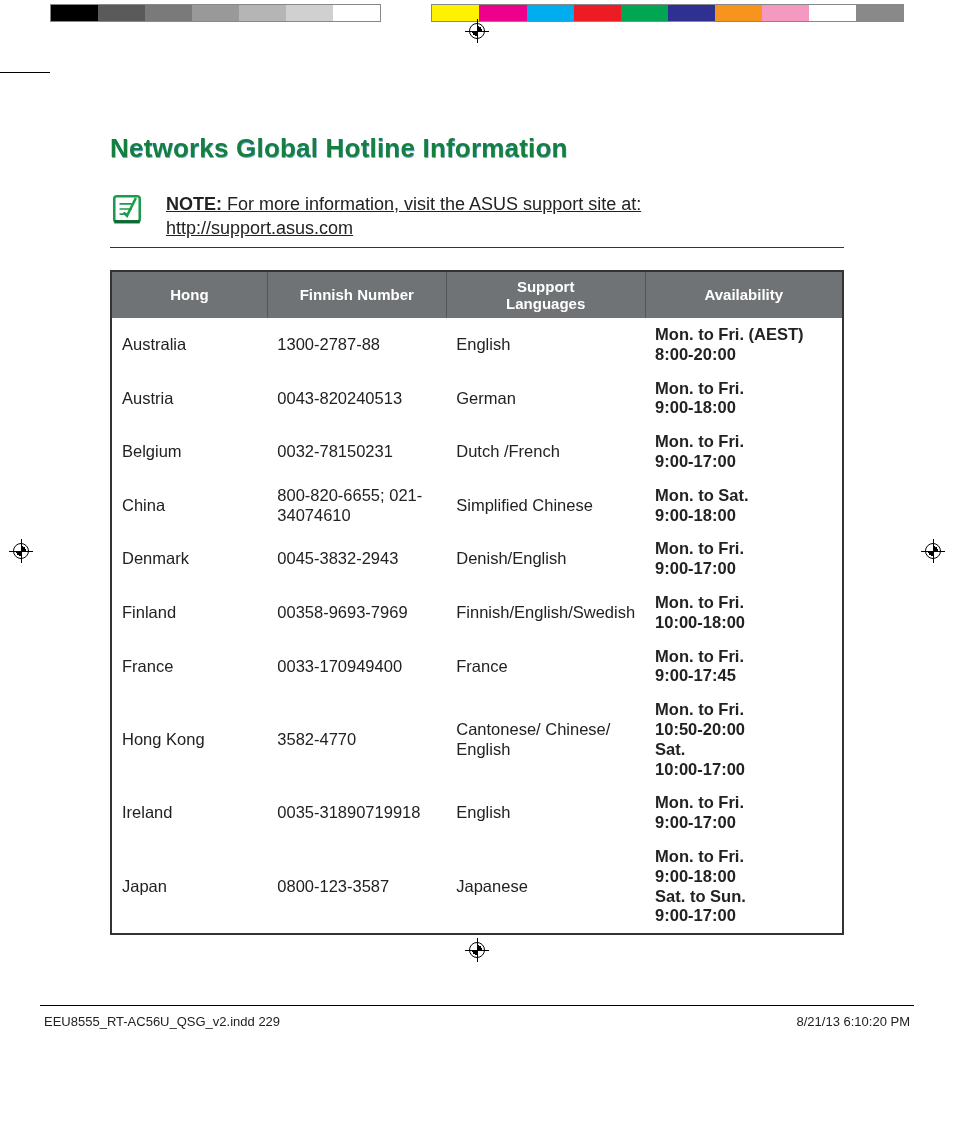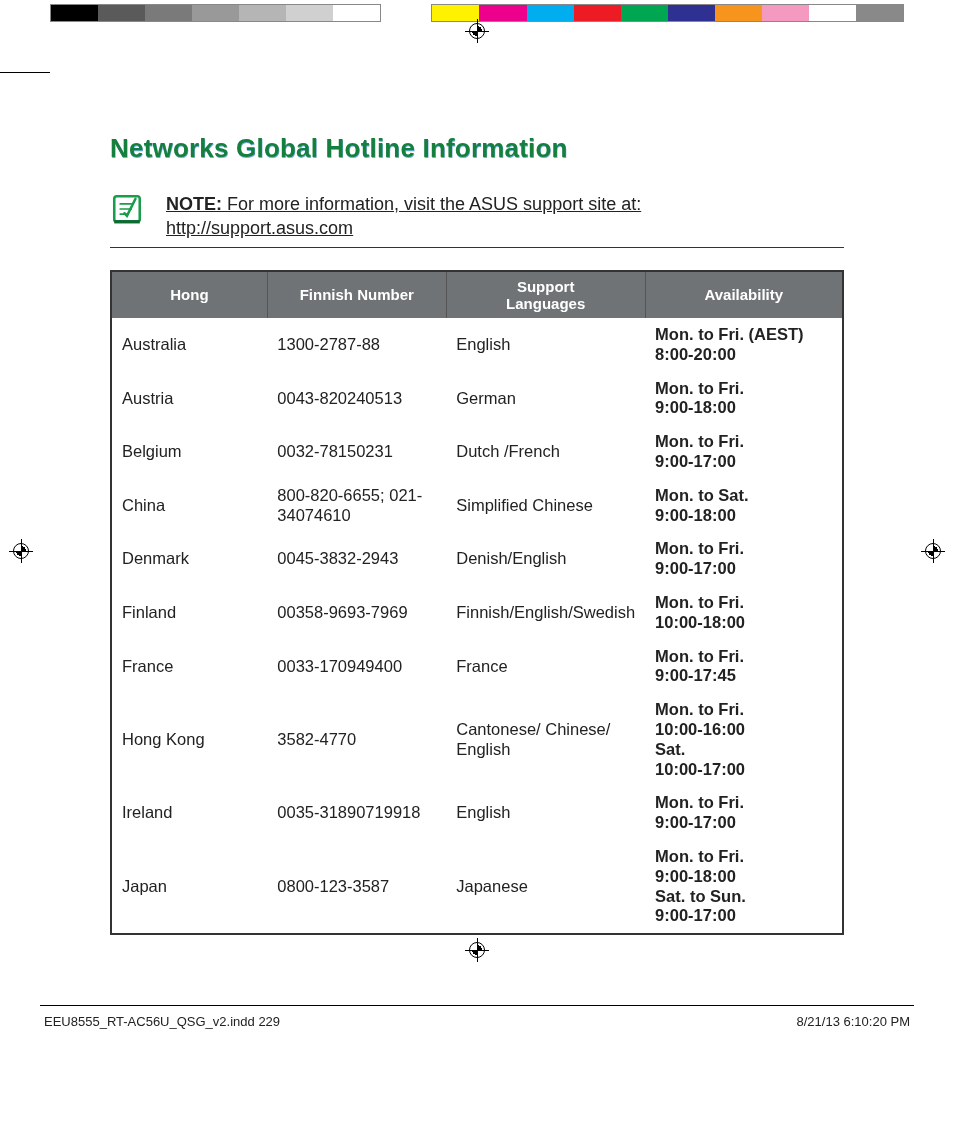--- a/index.html
+++ b/index.html
@@ -277,21 +277,21 @@
             <span class="days">Mon. to Fri.</span>
             <span class="hours">9:00-17:45</span>
           </td>
         </tr>
         <tr>
           <td>Hong Kong</td>
           <td>3582-4770</td>
           <td>Cantonese/ Chinese/ English</td>
           <td class="avail">
             <span class="days">Mon. to Fri.</span>
-            <span class="hours">10:00-16:00</span>
+            <span class="hours">10:50-20:00</span>
             <span class="days">Sat.</span>
             <span class="hours">10:00-17:00</span>
           </td>
         </tr>
         <tr>
           <td>Ireland</td>
           <td>0035-31890719918</td>
           <td>English</td>
           <td class="avail">
             <span class="days">Mon. to Fri.</span>

